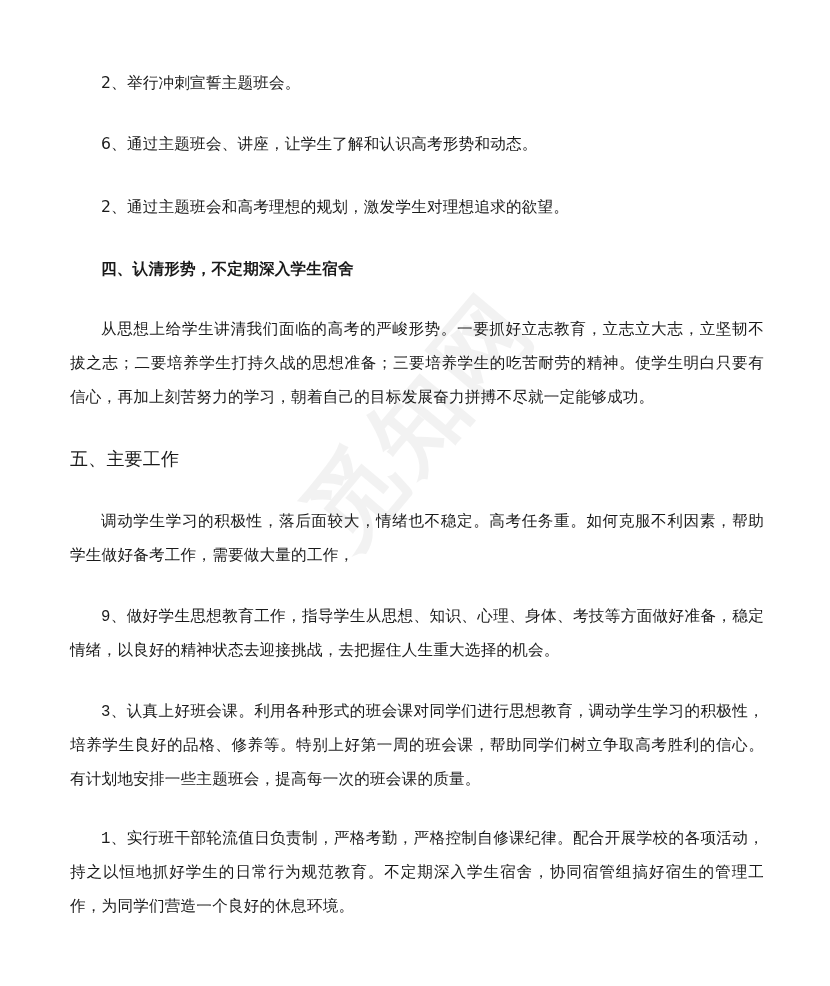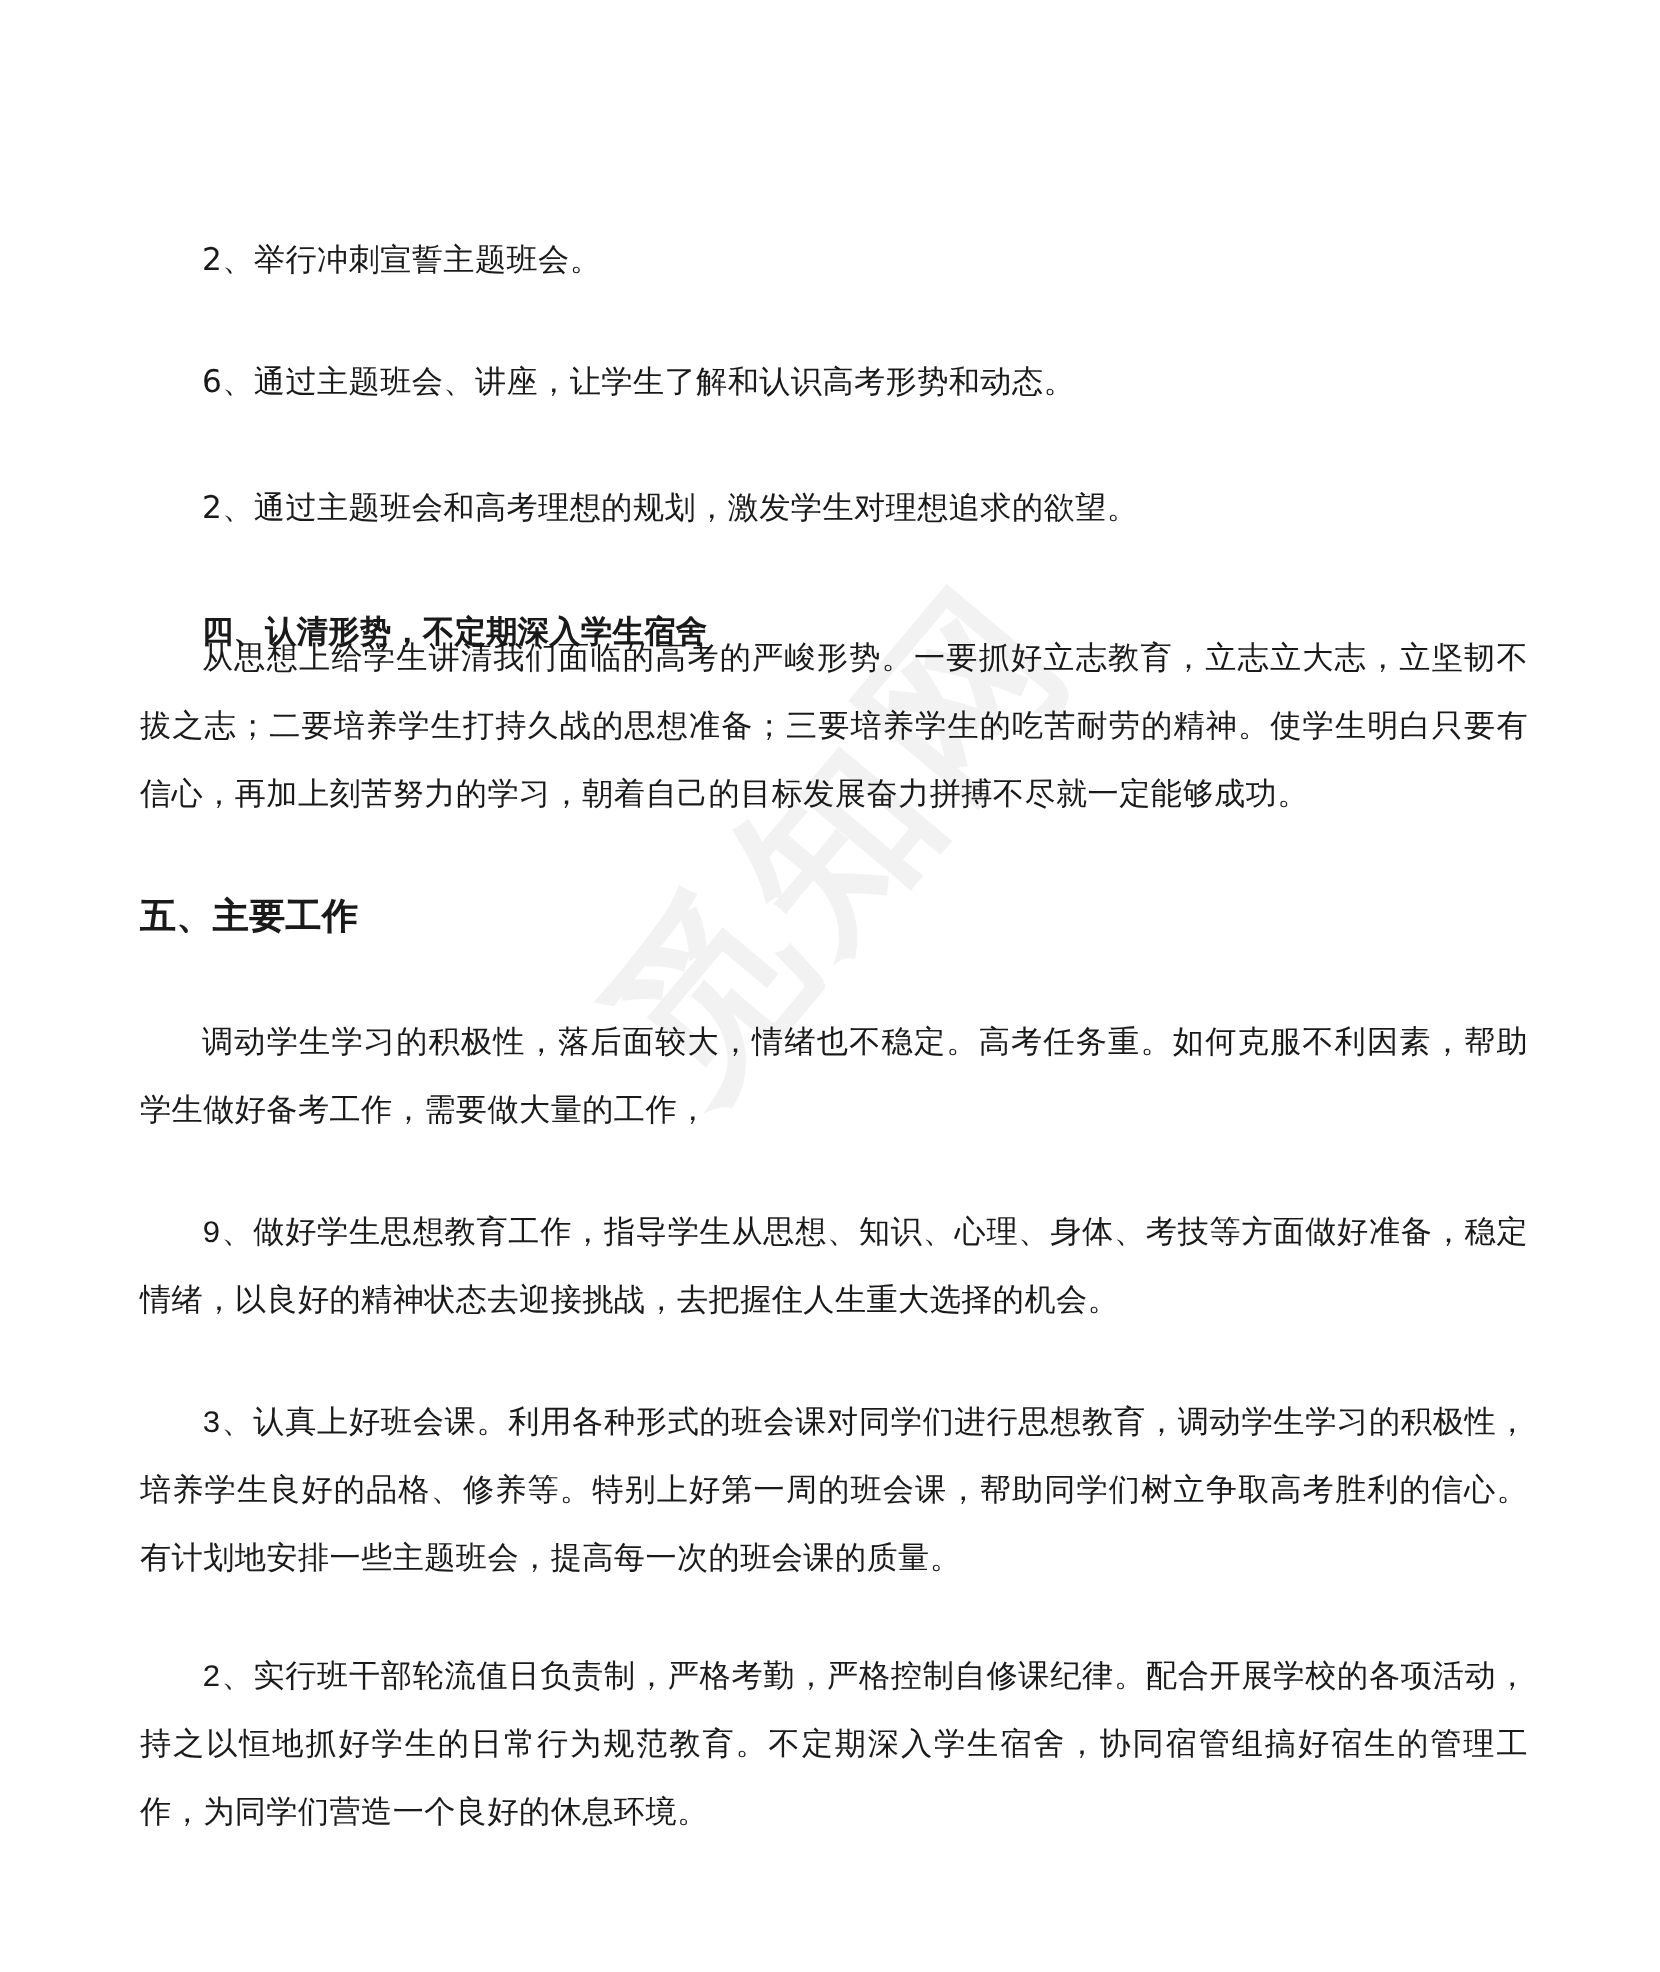--- a/index.html
+++ b/index.html
@@ -33,26 +33,26 @@
     position: absolute;
     left: 0;
     width: 694px;
     font-size: 15.6px;
     line-height: 34px;
     text-indent: 31px;
     text-align: justify;
     letter-spacing: 0.2px;
     font-family: Liberation Mono, monospace;
   }
-  .indent { left: 31px; margin-top: 47px; }
+  .indent { left: 31px; }
   .h4 {
     font-weight: bold;
   }
   .h5 {
-    font-weight: bold;
+    font-weight: normal;
     font-size: 18px;
   }
   .watermark {
     position: absolute;
     left: 270px;
     top: 300px;
     width: 300px;
     height: 240px;
     pointer-events: none;
     transform: rotate(-50deg);
@@ -77,14 +77,14 @@
   <div class="line indent" style="top:197px">2、通过主题班会和高考理想的规划，激发学生对理想追求的欲望。</div>
 
   <div class="line indent h4" style="top:259px">四、认清形势，不定期深入学生宿舍</div>
   <div class="para" style="top:313px">从思想上给学生讲清我们面临的高考的严峻形势。一要抓好立志教育，立志立大志，立坚韧不拔之志；二要培养学生打持久战的思想准备；三要培养学生的吃苦耐劳的精神。使学生明白只要有信心，再加上刻苦努力的学习，朝着自己的目标发展奋力拼搏不尽就一定能够成功。</div>
 
   <div class="line h5" style="top:449px">五、主要工作</div>
   <div class="para" style="top:505px">调动学生学习的积极性，落后面较大，情绪也不稳定。高考任务重。如何克服不利因素，帮助学生做好备考工作，需要做大量的工作，</div>
 
   <div class="para" style="top:600px">9、做好学生思想教育工作，指导学生从思想、知识、心理、身体、考技等方面做好准备，稳定情绪，以良好的精神状态去迎接挑战，去把握住人生重大选择的机会。</div>
   <div class="para" style="top:695px">3、认真上好班会课。利用各种形式的班会课对同学们进行思想教育，调动学生学习的积极性，培养学生良好的品格、修养等。特别上好第一周的班会课，帮助同学们树立争取高考胜利的信心。有计划地安排一些主题班会，提高每一次的班会课的质量。</div>
-  <div class="para" style="top:822px">2、实行班干部轮流值日负责制，严格考勤，严格控制自修课纪律。配合开展学校的各项活动，持之以恒地抓好学生的日常行为规范教育。不定期深入学生宿舍，协同宿管组搞好宿生的管理工作，为同学们营造一个良好的休息环境。</div>
+  <div class="para" style="top:822px">1、实行班干部轮流值日负责制，严格考勤，严格控制自修课纪律。配合开展学校的各项活动，持之以恒地抓好学生的日常行为规范教育。不定期深入学生宿舍，协同宿管组搞好宿生的管理工作，为同学们营造一个良好的休息环境。</div>
 </div>
 
 </body></html>

